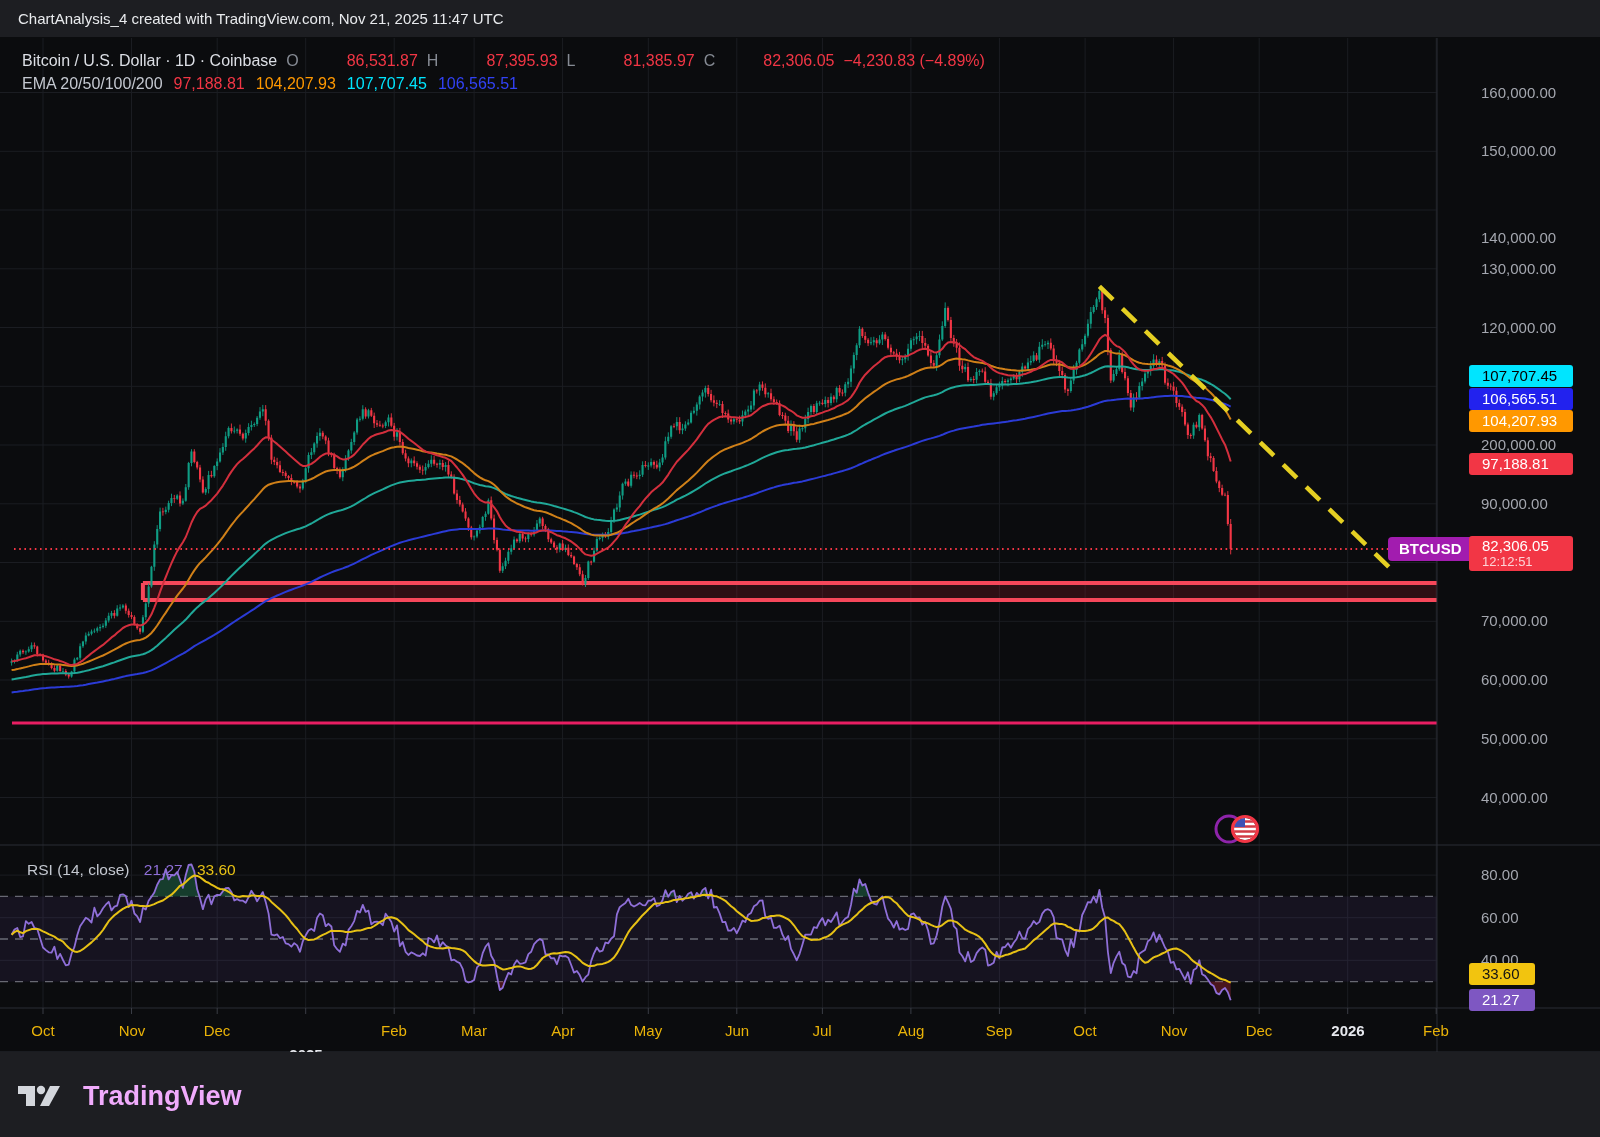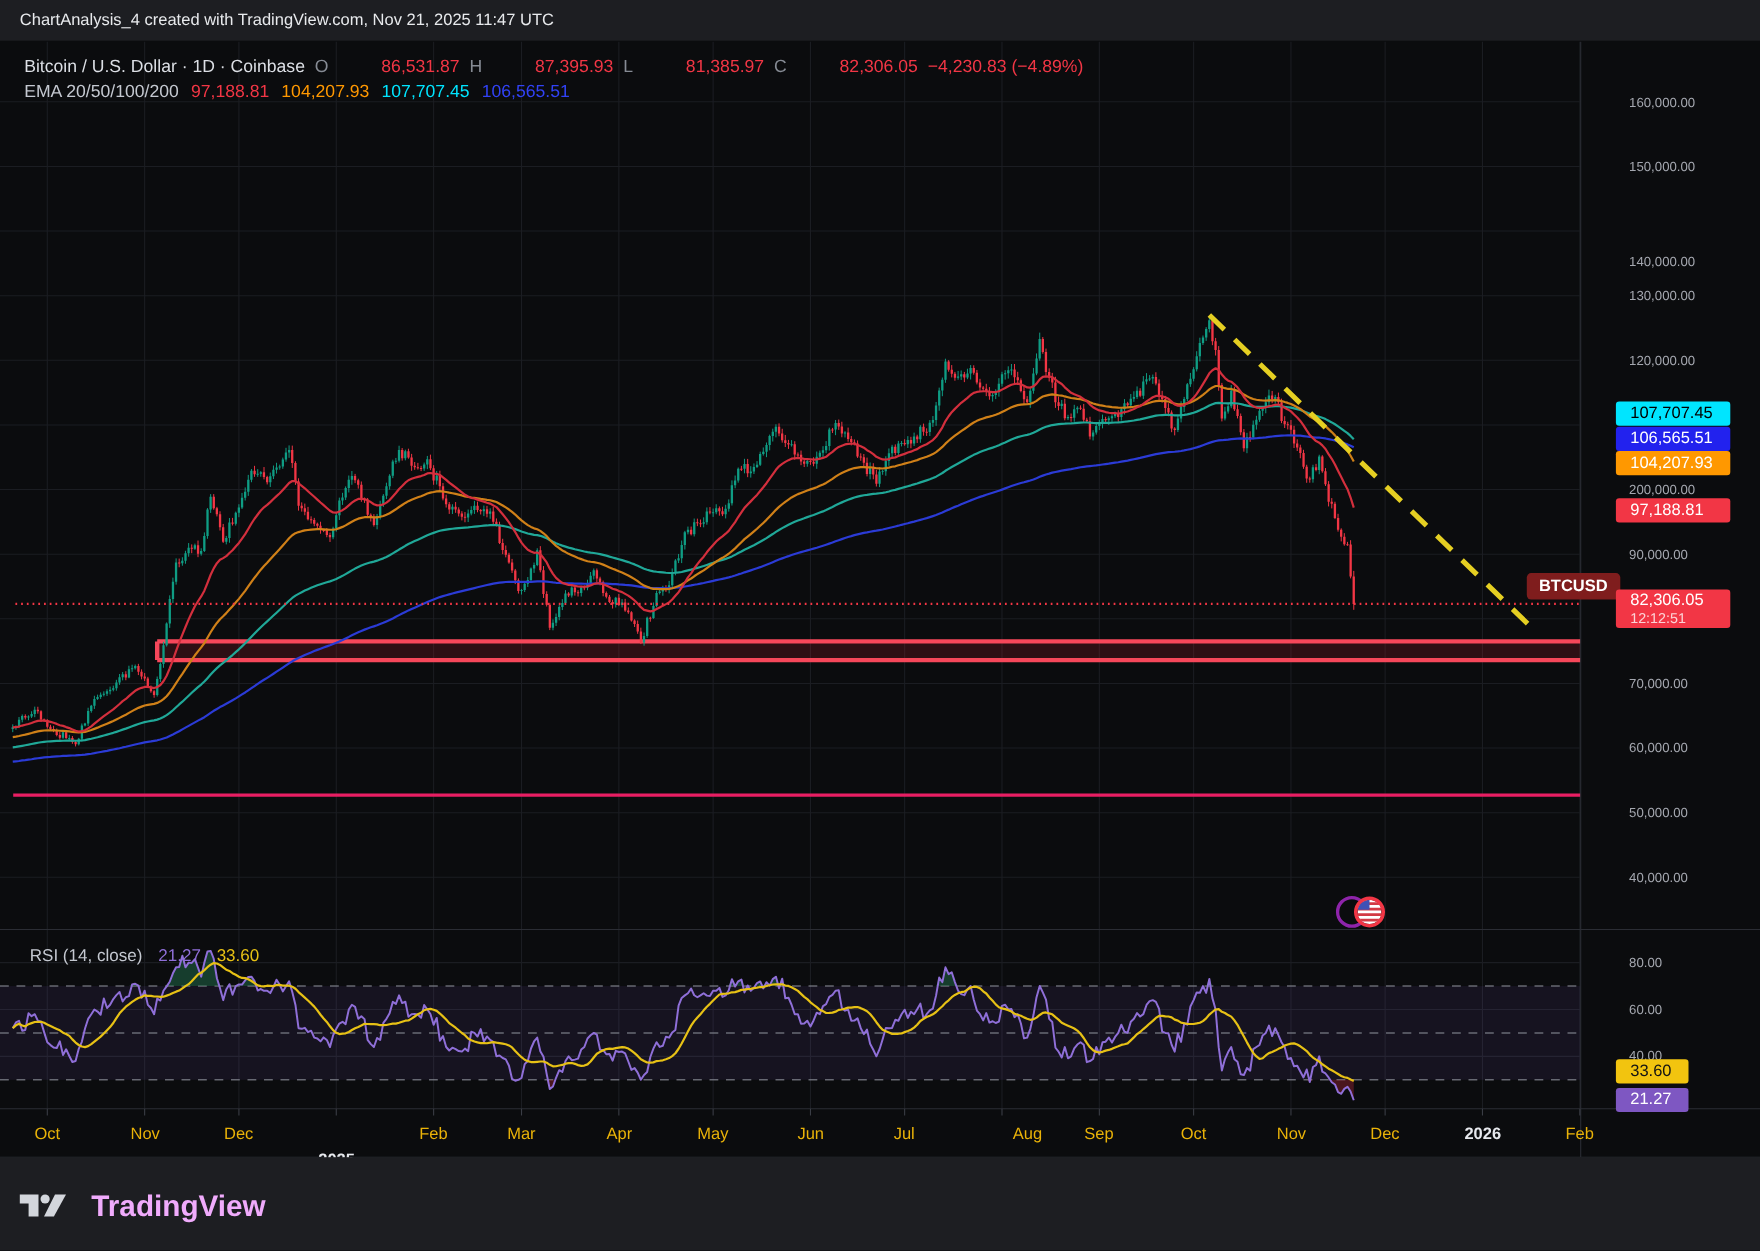--- a/index.html
+++ b/index.html
@@ -18,21 +18,21 @@
   .legend{position:absolute;left:22px;top:49px;font-size:16px;color:#dcdfe5;white-space:nowrap;}
   .legend-row{height:23px;line-height:23px;}
   .ohlc-letter{color:#868b94;margin-left:9px;}
   .ohlc-value{color:#f23645;padding-left:48px;}
   .legend-change{color:#f23645;margin-left:9px;}
   .ema-title{color:#c4c8d0;}
   .ema-val{margin-left:11px;font-weight:400;}
   .rsi-header{position:absolute;left:27px;top:861px;font-size:15.5px;color:#c4c8d0;white-space:nowrap;}
   .rsi-val{margin-left:10px;}
   .scale-tick{
-    position:absolute;left:1481px;font-size:12px;color:#a4a7af;height:18px;line-height:18px;
+    position:absolute;left:1481px;font-size:15px;color:#a4a7af;height:18px;line-height:18px;
   }
   .float-label{
     position:absolute;left:1469px;width:104px;height:22px;line-height:22px;
     font-size:15px;border-radius:3px;box-sizing:border-box;padding-left:13px;
   }
   .symbol-tag{
     position:absolute;left:1388px;height:24px;line-height:24px;padding:0 11px;
     font-size:15px;font-weight:bold;color:#fff;border-radius:4px;
   }
   .last-price-box{
@@ -137,21 +137,21 @@
     <div class="scale-tick" style="top: 436px;">200,000.00</div>
     <div class="scale-tick" style="top: 495px;">90,000.00</div>
     <div class="scale-tick" style="top: 612px;">70,000.00</div>
     <div class="scale-tick" style="top: 671px;">60,000.00</div>
     <div class="scale-tick" style="top: 730px;">50,000.00</div>
     <div class="scale-tick" style="top: 789px;">40,000.00</div>
     <div class="float-label" style="top: 365px; background: rgb(0, 229, 255); color: rgb(0, 0, 0);">107,707.45</div>
     <div class="float-label" style="top: 388px; background: rgb(34, 34, 238); color: rgb(255, 255, 255);">106,565.51</div>
     <div class="float-label" style="top: 410px; background: rgb(255, 152, 0); color: rgb(255, 255, 255);">104,207.93</div>
     <div class="float-label" style="top: 453px; background: rgb(242, 54, 69); color: rgb(255, 255, 255);">97,188.81</div>
-    <div class="symbol-tag" style="top: 521px; background: #7f1d1d;">BTCUSD</div>
+    <div class="symbol-tag" style="top: 537px; background: #a21caf;">BTCUSD</div>
     <div class="last-price-box" style="top: 536px; background: rgb(242, 54, 69);">
       <div class="lp">82,306.05</div>
       <div class="cd">12:12:51</div>
     </div>
     <div class="scale-tick" style="top: 866px;">80.00</div>
     <div class="scale-tick" style="top: 909px;">60.00</div>
     <div class="scale-tick" style="top: 951px;">40.00</div>
     <div class="rsi-label" style="top: 963px; background: rgb(242, 196, 15); color: rgb(20, 20, 20);">33.60</div>
     <div class="rsi-label" style="top: 989px; background: rgb(126, 87, 194); color: rgb(255, 255, 255);">21.27</div>
   </div>
@@ -159,21 +159,21 @@
     <div class="month-label" style="left: 43px;">Oct</div>
     <div class="month-label" style="left: 132px;">Nov</div>
     <div class="month-label" style="left: 217px;">Dec</div>
     <div class="month-label strong" style="left: 306px; margin-top: 24px;">2025</div>
     <div class="month-label" style="left: 394px;">Feb</div>
     <div class="month-label" style="left: 474px;">Mar</div>
     <div class="month-label" style="left: 563px;">Apr</div>
     <div class="month-label" style="left: 648px;">May</div>
     <div class="month-label" style="left: 737px;">Jun</div>
     <div class="month-label" style="left: 822px;">Jul</div>
-    <div class="month-label" style="left: 911px; margin-left: 23px;">Aug</div>
+    <div class="month-label" style="left: 911px;">Aug</div>
     <div class="month-label" style="left: 999px;">Sep</div>
     <div class="month-label" style="left: 1085px;">Oct</div>
     <div class="month-label" style="left: 1174px;">Nov</div>
     <div class="month-label" style="left: 1259px;">Dec</div>
     <div class="month-label strong" style="left: 1348px;">2026</div>
     <div class="month-label" style="left: 1436px;">Feb</div>
   </div>
 
 <div class="bottombar">
   <div class="tv-logo">

